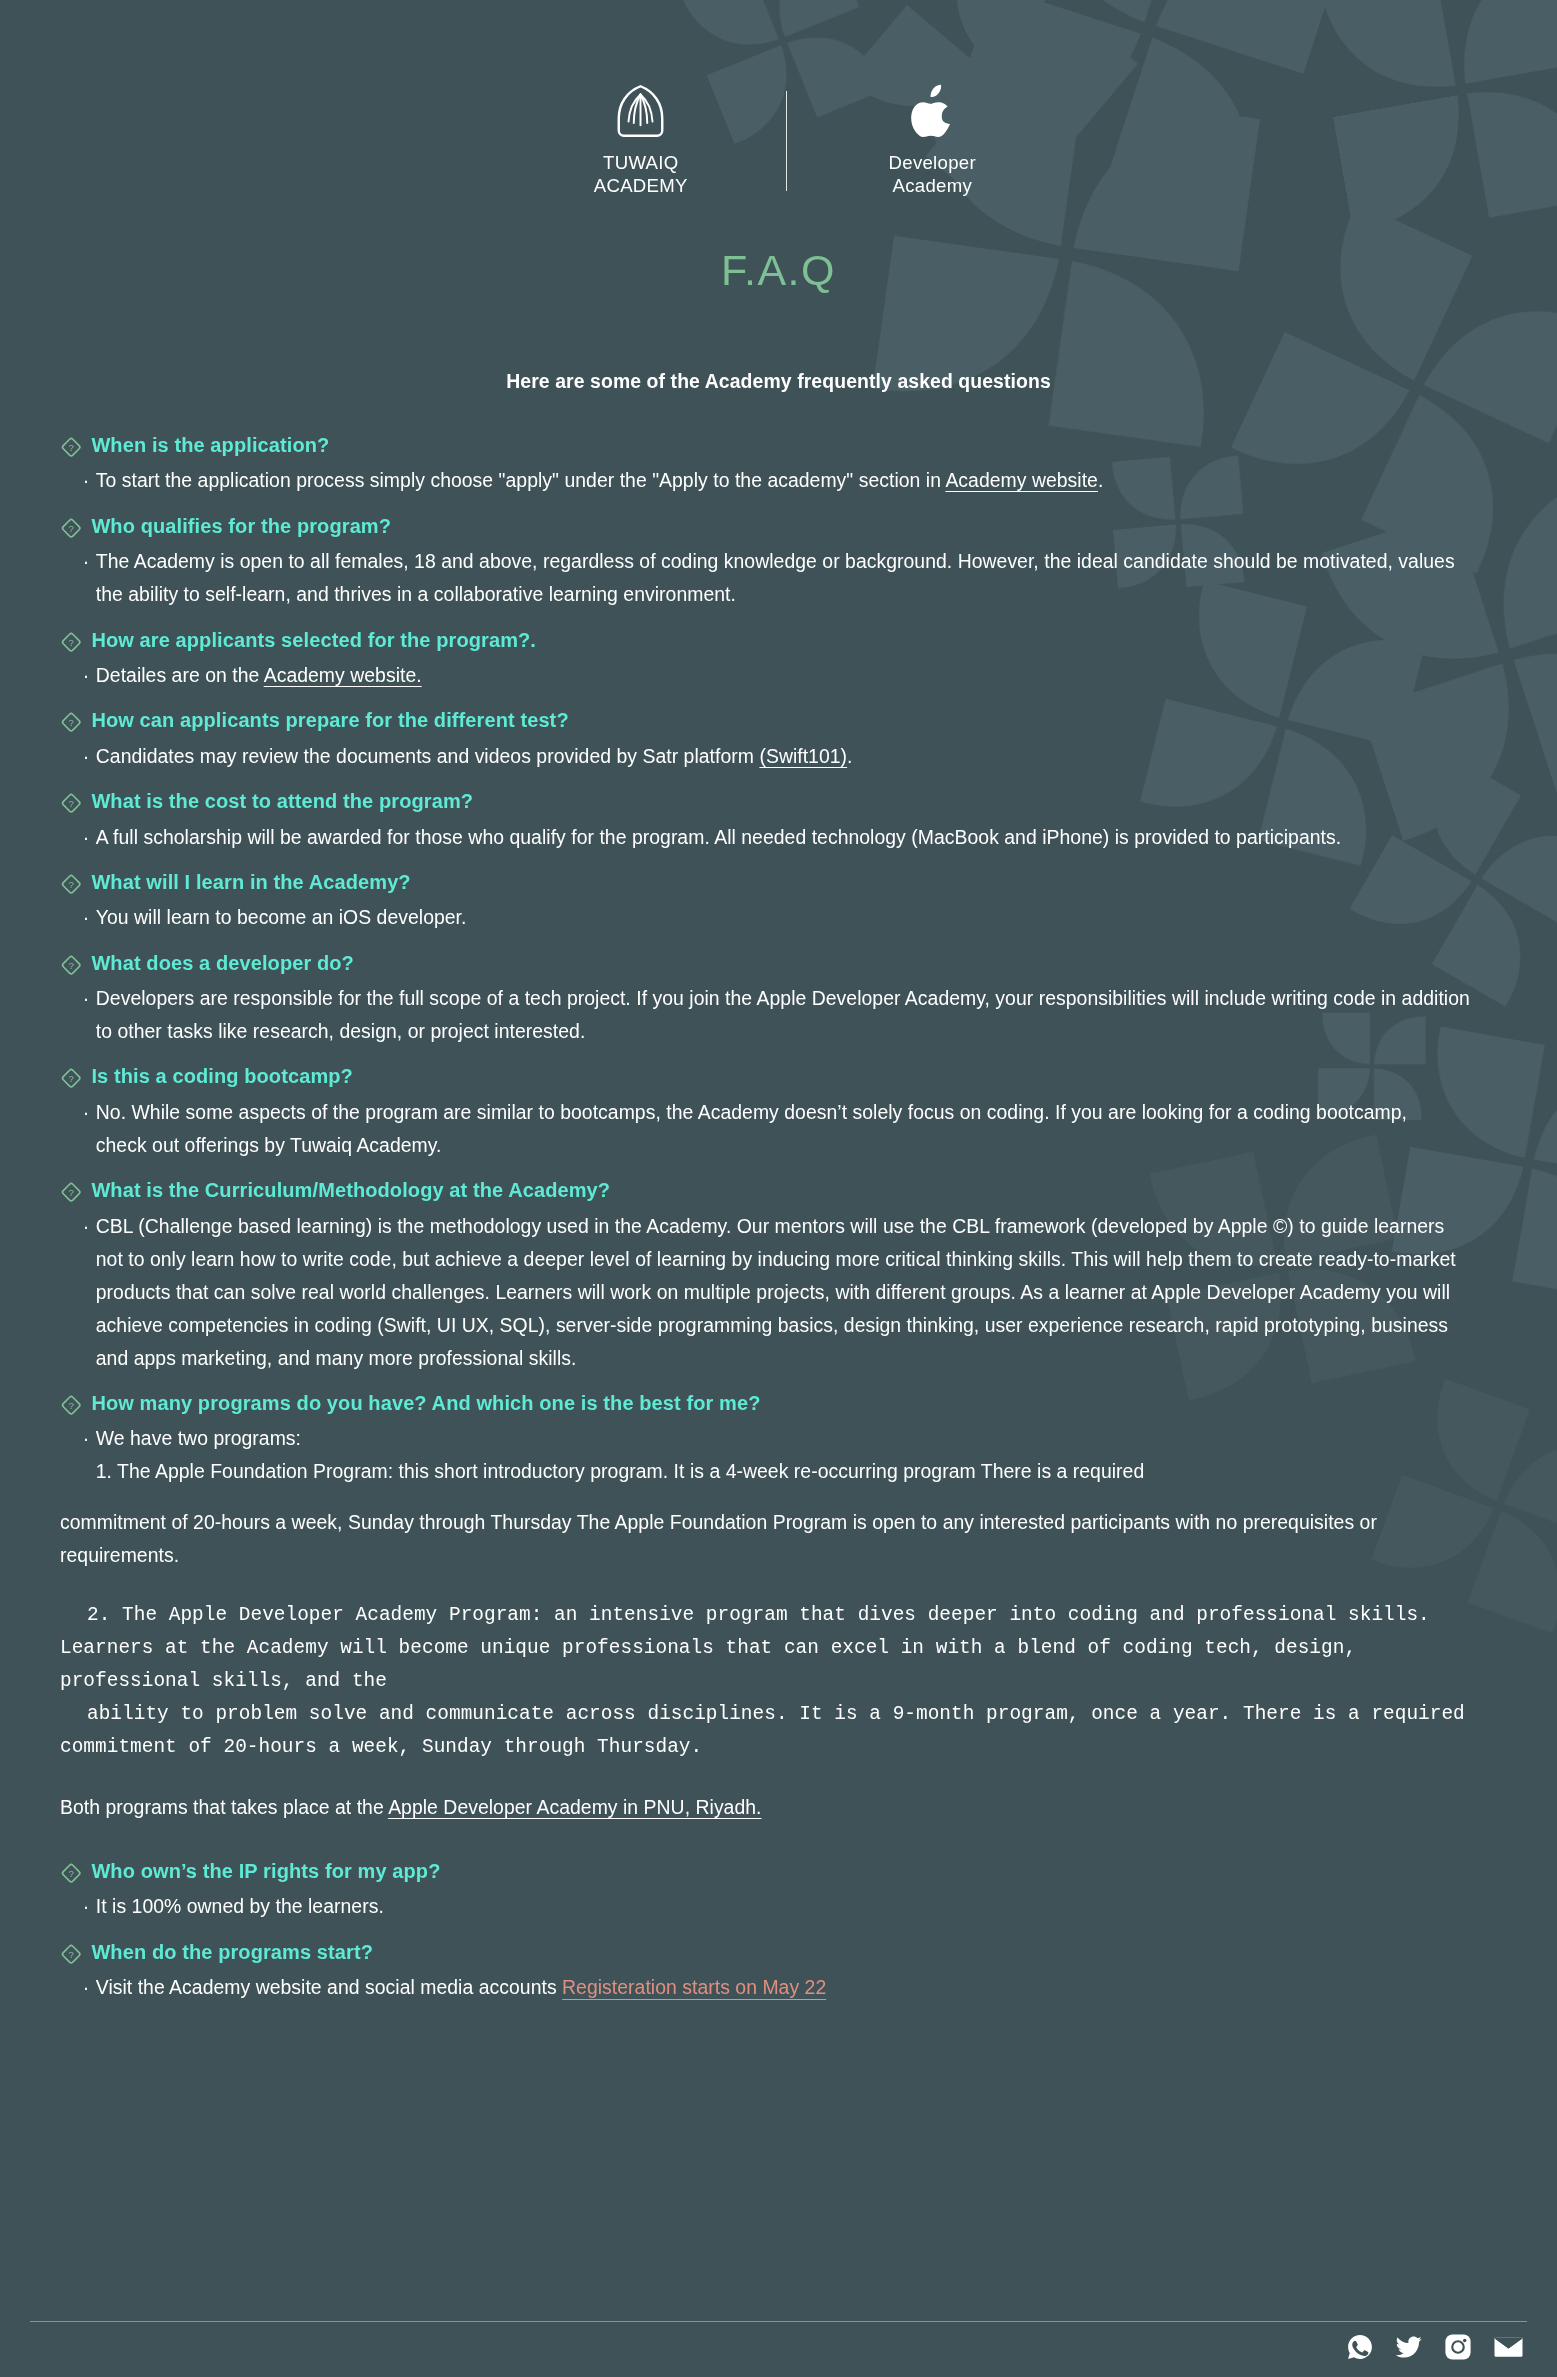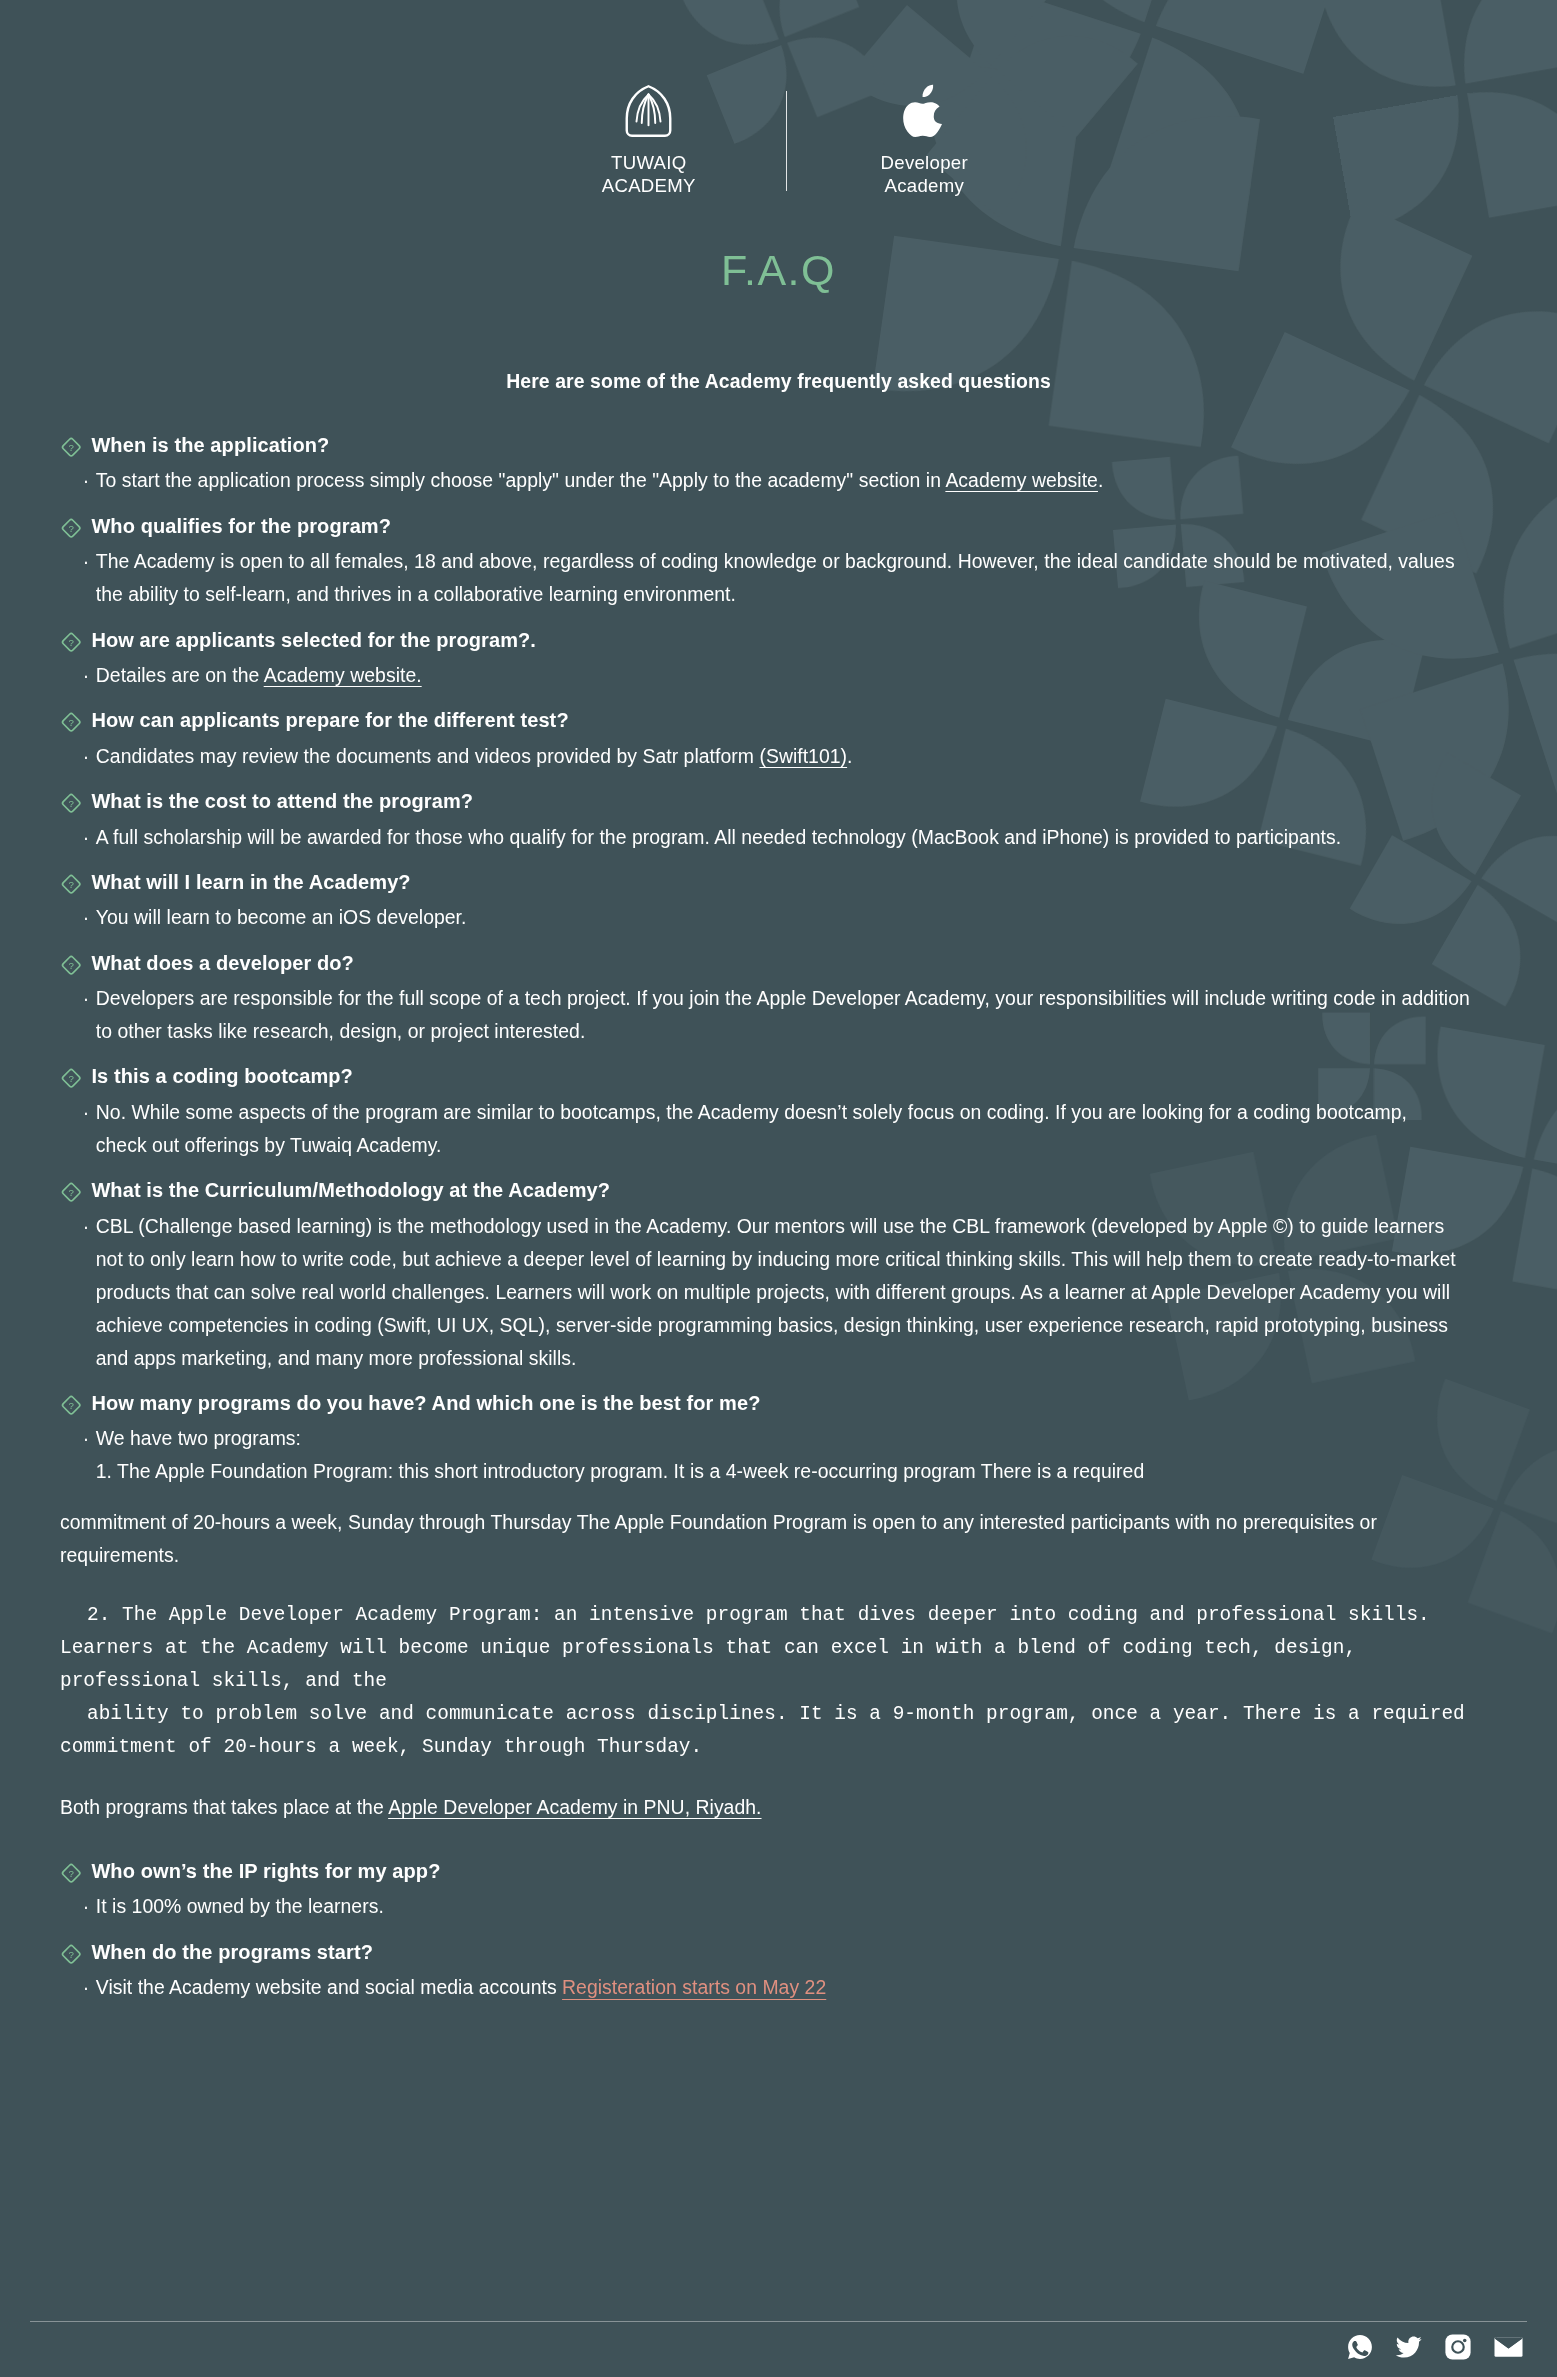--- a/index.html
+++ b/index.html
@@ -30,21 +30,21 @@
 
   
   #content { position: relative; z-index: 2; }
 
   .logo-row {
     position: absolute;
     top: 84px; left: 0; width: 1557px;
     display: flex;
     justify-content: center;
     align-items: center;
-    gap: 4px;
+    gap: 12px;
     padding-left: 16px;
   }
   .logo-block {
     display: flex;
     flex-direction: column;
     align-items: center;
     width: 194px;
   }
   .logo-divider {
     width: 1.5px;
@@ -92,21 +92,21 @@
   }
   .faq-item { margin-bottom: 16.4px; }
   .q-row {
     display: flex;
     align-items: flex-start;
     gap: 9px;
     margin-bottom: 3px;
   }
   .q-icon { flex: 0 0 auto; margin-top: 3px; }
   .q-text {
-    color: #ffffff;
+    color: #5eead4;
     font-size: 20px;
     font-weight: bold;
     line-height: 25px;
     letter-spacing: 0.1px;
   }
   .a-row {
     display: flex;
     align-items: flex-start;
     gap: 0;
     padding-left: 16.4px;

